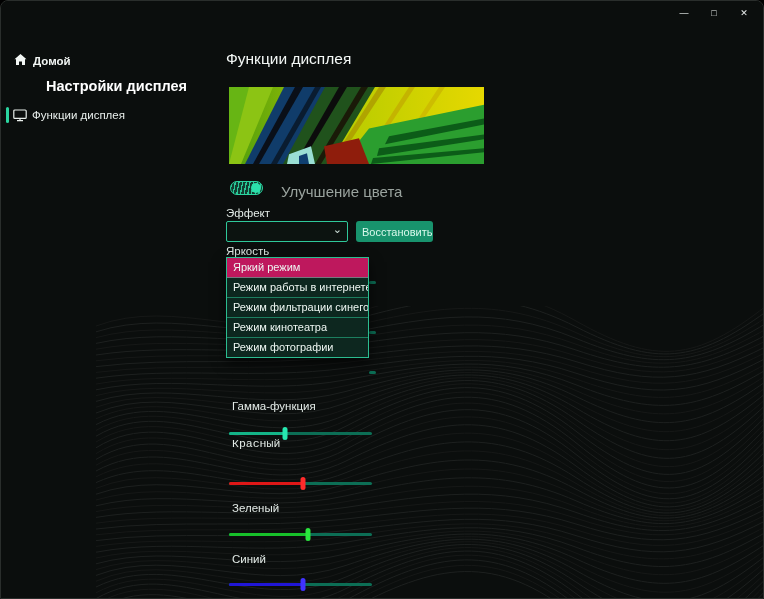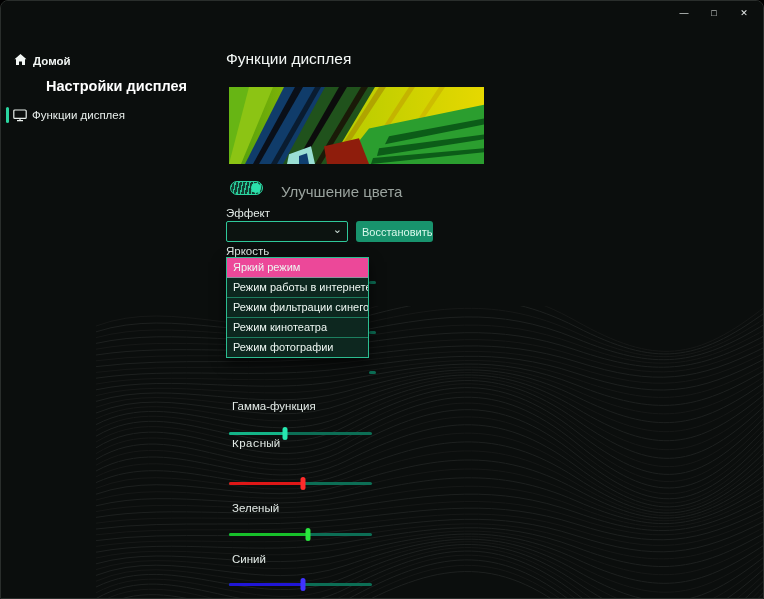--- a/index.html
+++ b/index.html
@@ -39,21 +39,21 @@
   .combobox .chev{position:absolute;right:5px;top:1px;color:#cfe2db;font-size:11px;}
   .restore{position:absolute;left:355px;top:220px;width:77px;height:21px;border:none;border-radius:3px;
     background:#18936d;color:#d9f9ec;font-size:11px;z-index:2;font-family:inherit;cursor:default;}
   .occluded-label{position:absolute;left:225px;top:244px;color:#dfe8e4;font-size:11.5px;z-index:1;}
   
   .dropdown{position:absolute;left:225px;top:256px;width:141px;background:#0d271f;border:1px solid #2bbd90;
     box-shadow:0 5px 12px rgba(0,0,0,.65);z-index:6;}
   .dropdown .opt{height:19px;line-height:19px;padding:0 6px;font-size:11px;color:#eef6f2;
     border-bottom:1px solid rgba(43,213,160,.5);white-space:nowrap;overflow:hidden;cursor:default;}
   .dropdown .opt:last-child{border-bottom:none;}
-  .dropdown .opt.hl{background:#ec4899;}
+  .dropdown .opt.hl{background:#be185d;}
   
   .frag{position:absolute;width:7px;height:3px;border-radius:2px;background:#0c6e55;z-index:1;}
   
   .slider-label{position:absolute;left:225px;color:#e3ebe7;font-size:11.5px;z-index:2;padding-left:6px;}
   .slider{position:absolute;left:228px;width:143px;height:13px;z-index:2;cursor:default;}
   .slider .track{position:absolute;left:0;top:5px;width:100%;height:3px;border-radius:2px;background:#0c6e55;}
   .slider .fill{position:absolute;left:0;top:5px;height:3px;border-radius:2px;}
   .slider .handle{position:absolute;top:0;width:5px;height:13px;border-radius:2.5px;transform:translateX(-50%);}
 </style>
 </head>

